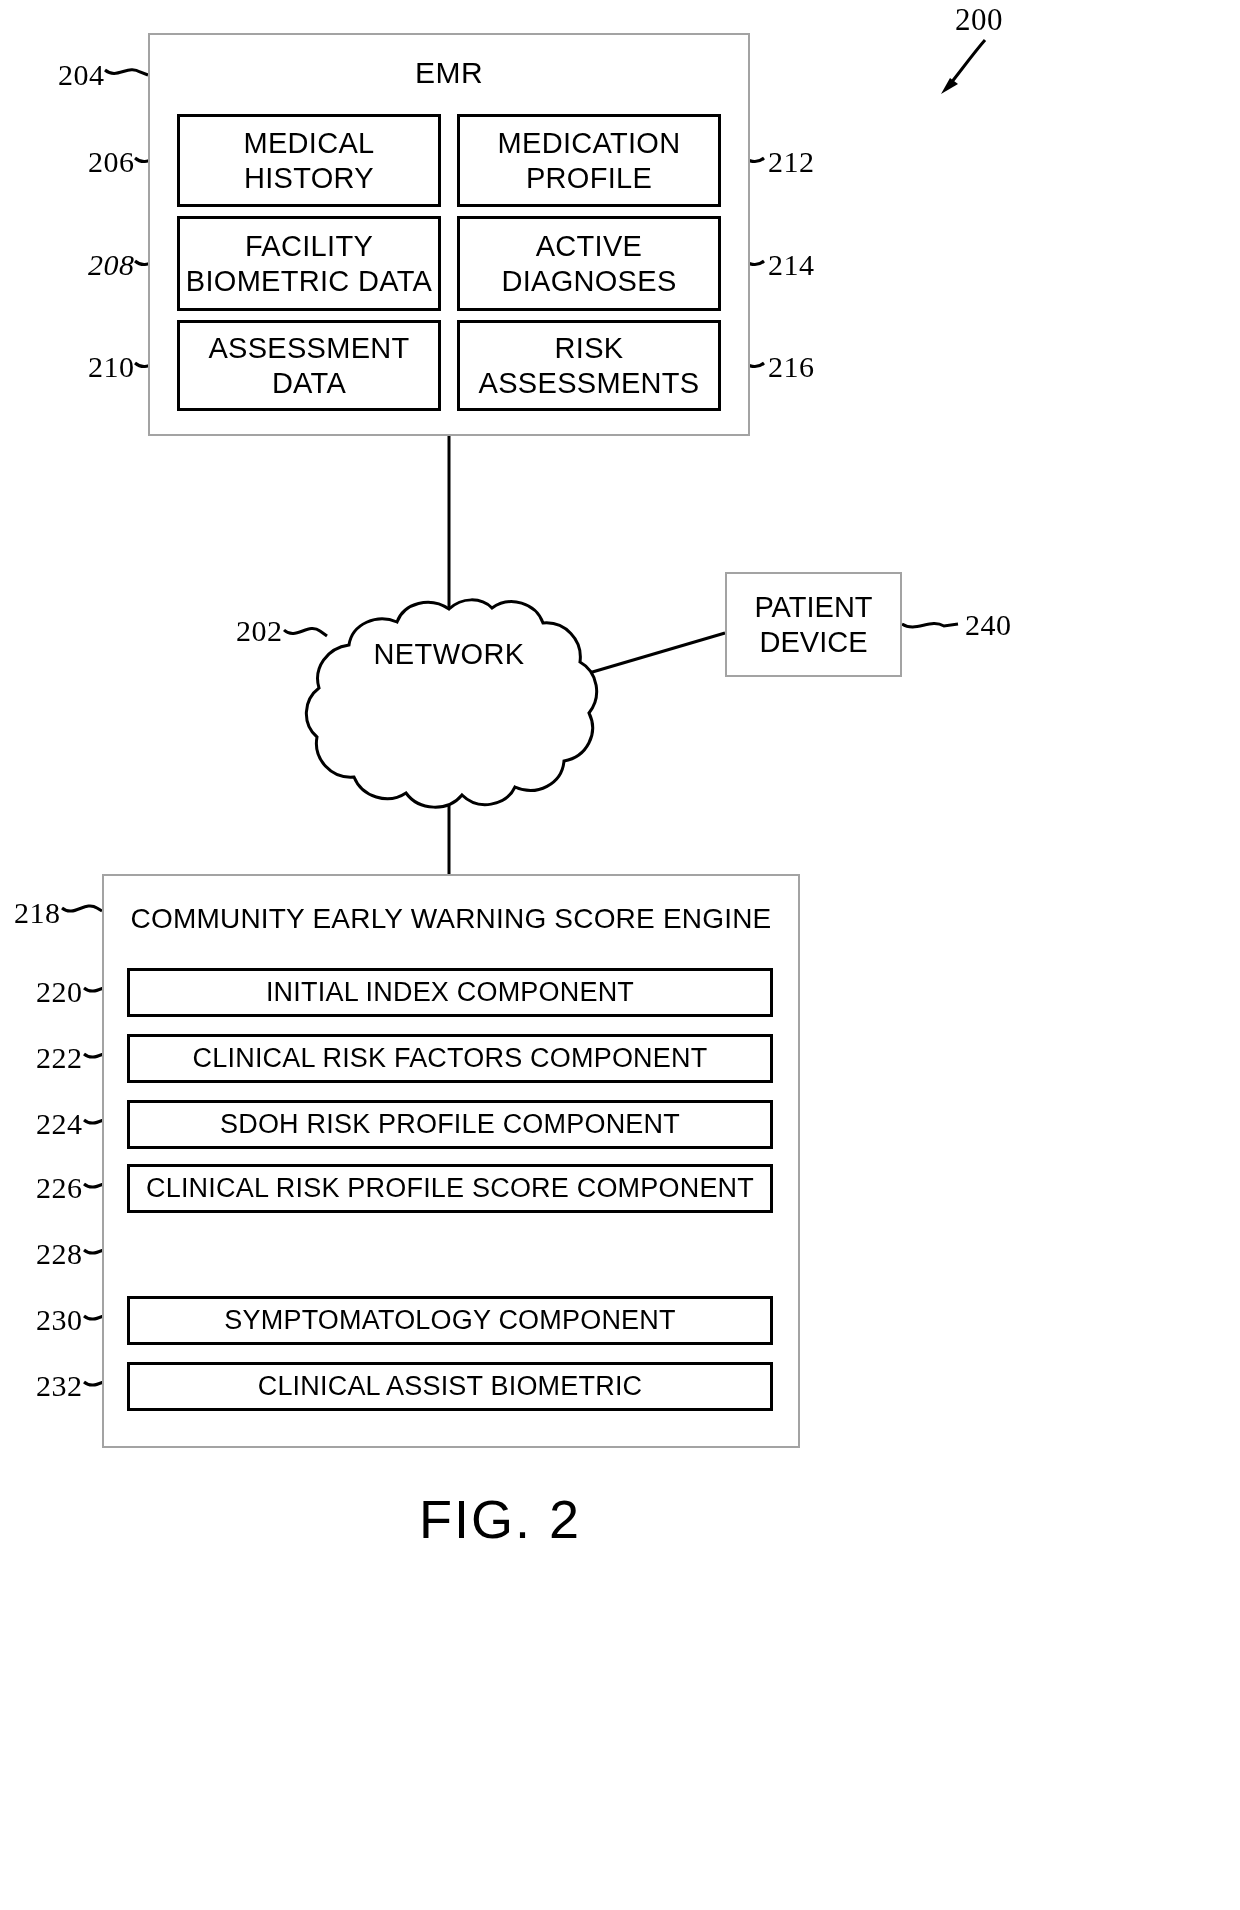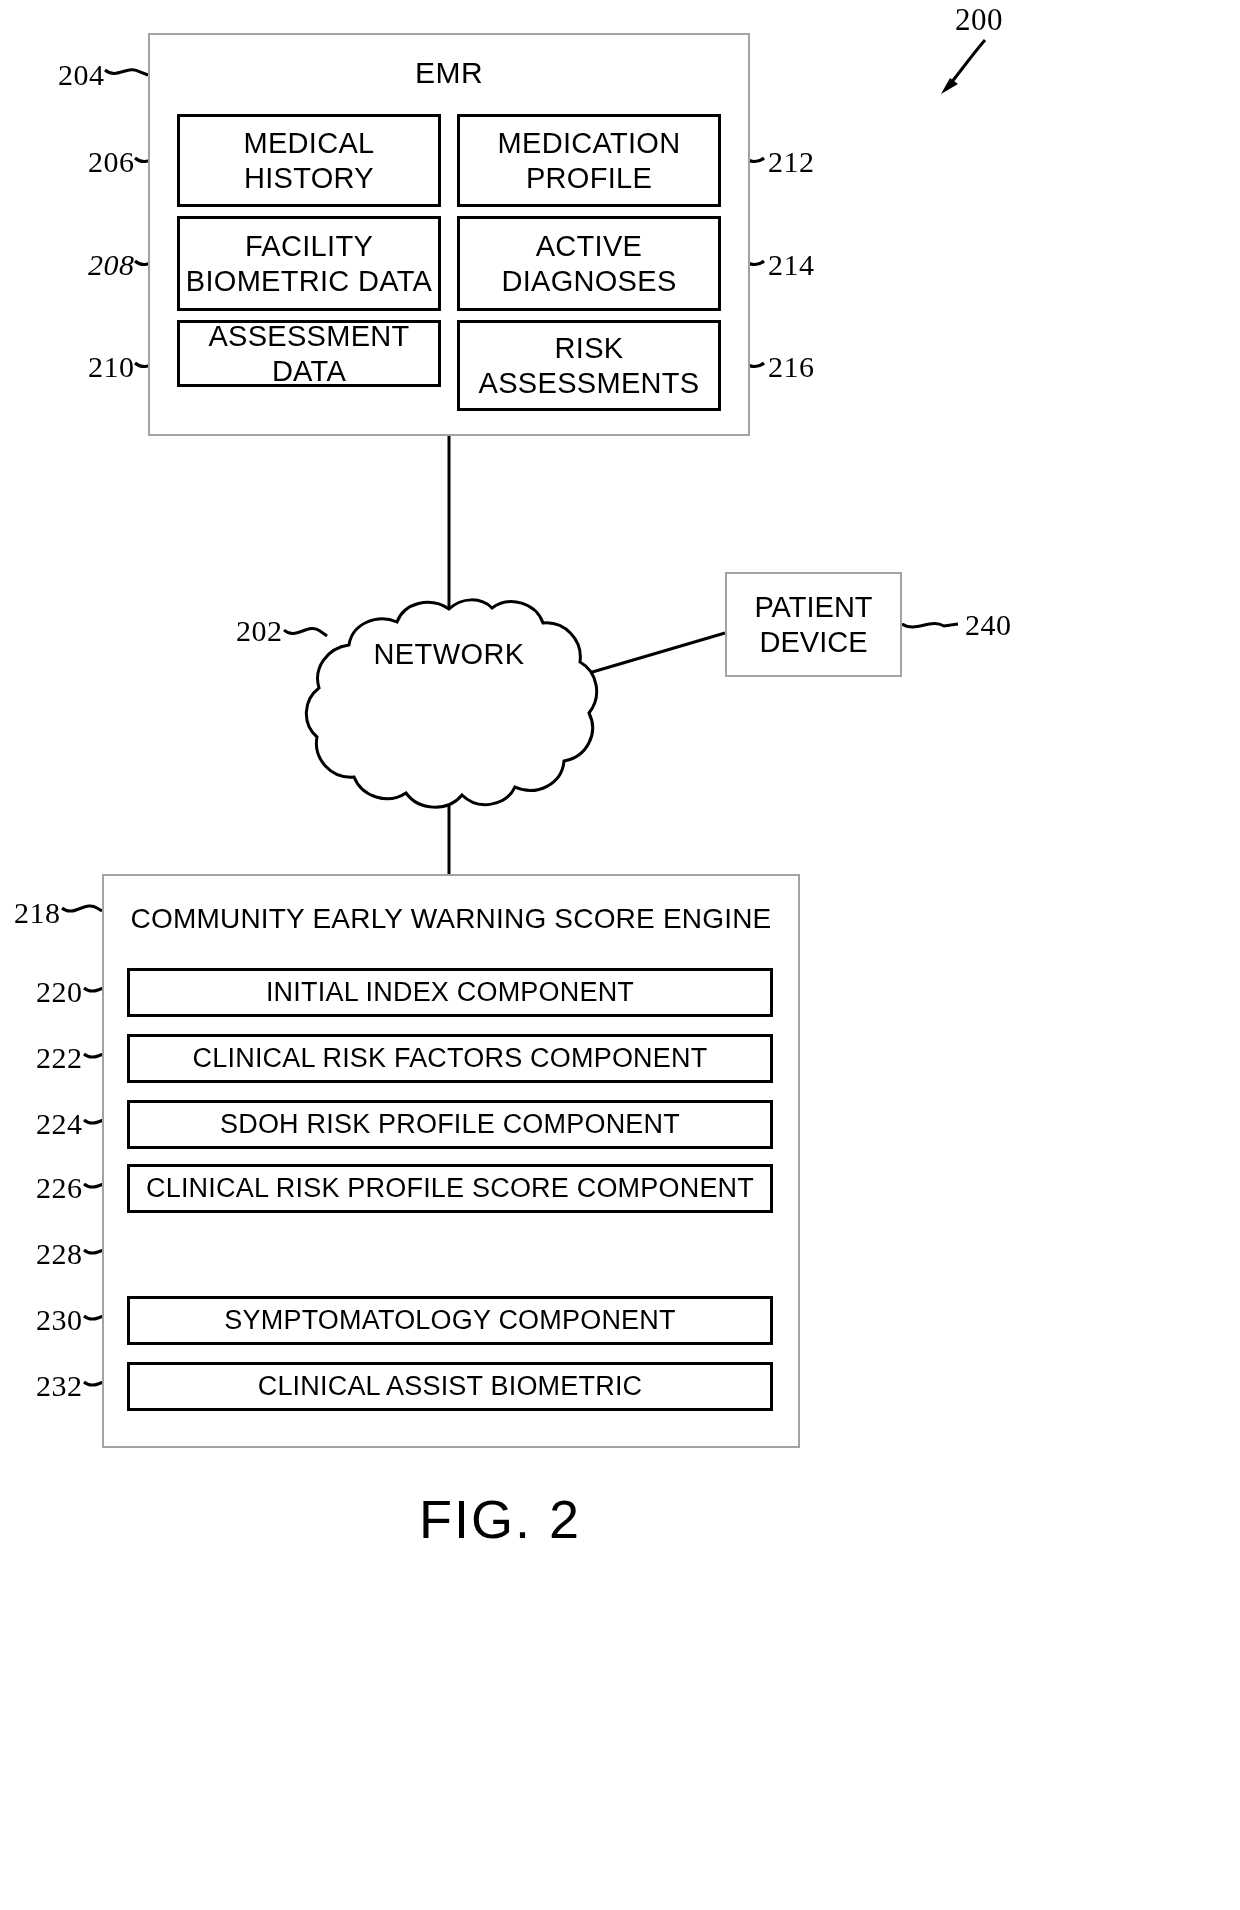--- a/index.html
+++ b/index.html
@@ -67,21 +67,21 @@
     letter-spacing: 0.5px;
   }
   .emr-cell {
     font-size: 29px;
     letter-spacing: 0.3px;
   }
   #cell-medical-history   { left: 177px; top: 114px;  width: 264px; height: 93px; }
   #cell-medication-profile{ left: 457px; top: 114px;  width: 264px; height: 93px; }
   #cell-facility-biometric{ left: 177px; top: 216px;  width: 264px; height: 95px; }
   #cell-active-diagnoses  { left: 457px; top: 216px;  width: 264px; height: 95px; }
-  #cell-assessment-data   { left: 177px; top: 320px;  width: 264px; height: 67px; }
+  #cell-assessment-data   { left: 177px; top: 320px;  width: 264px; height: 91px; }
   #cell-risk-assessments  { left: 457px; top: 320px;  width: 264px; height: 91px; }
 
   
   #network-label {
     position: absolute;
     left: 323px;
     top: 638px;
     width: 252px;
     text-align: center;
     font-size: 29px;

